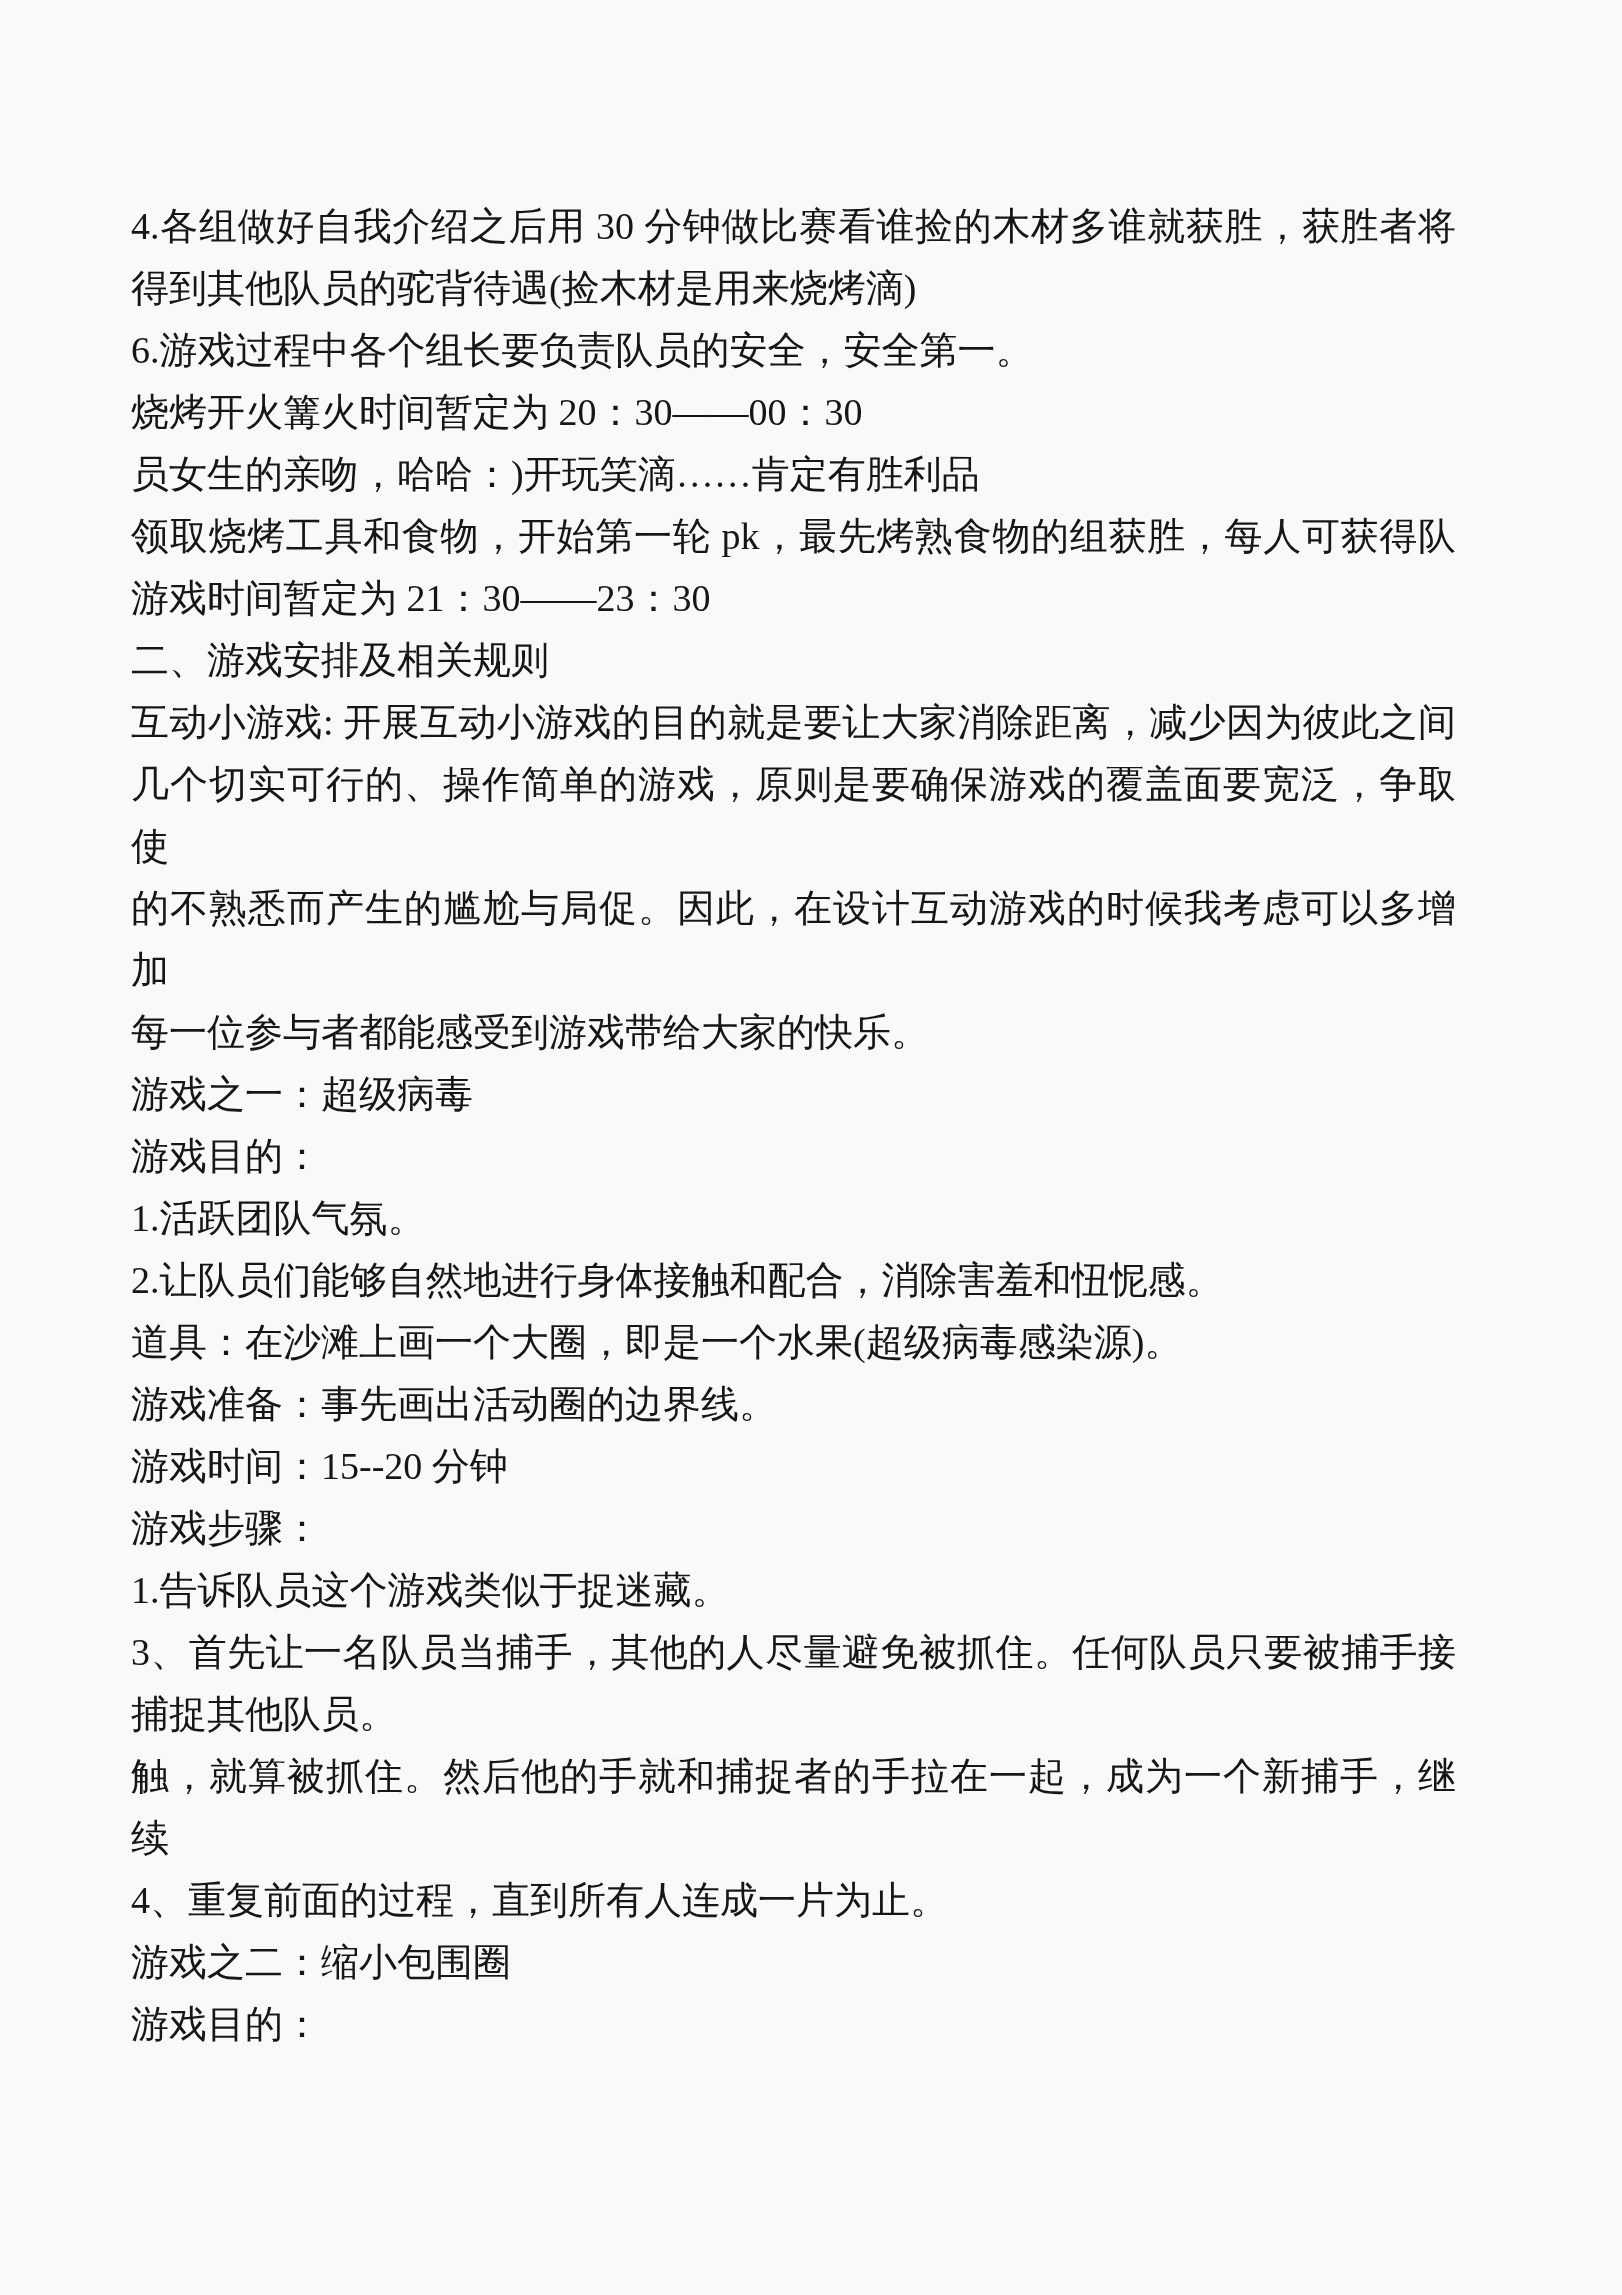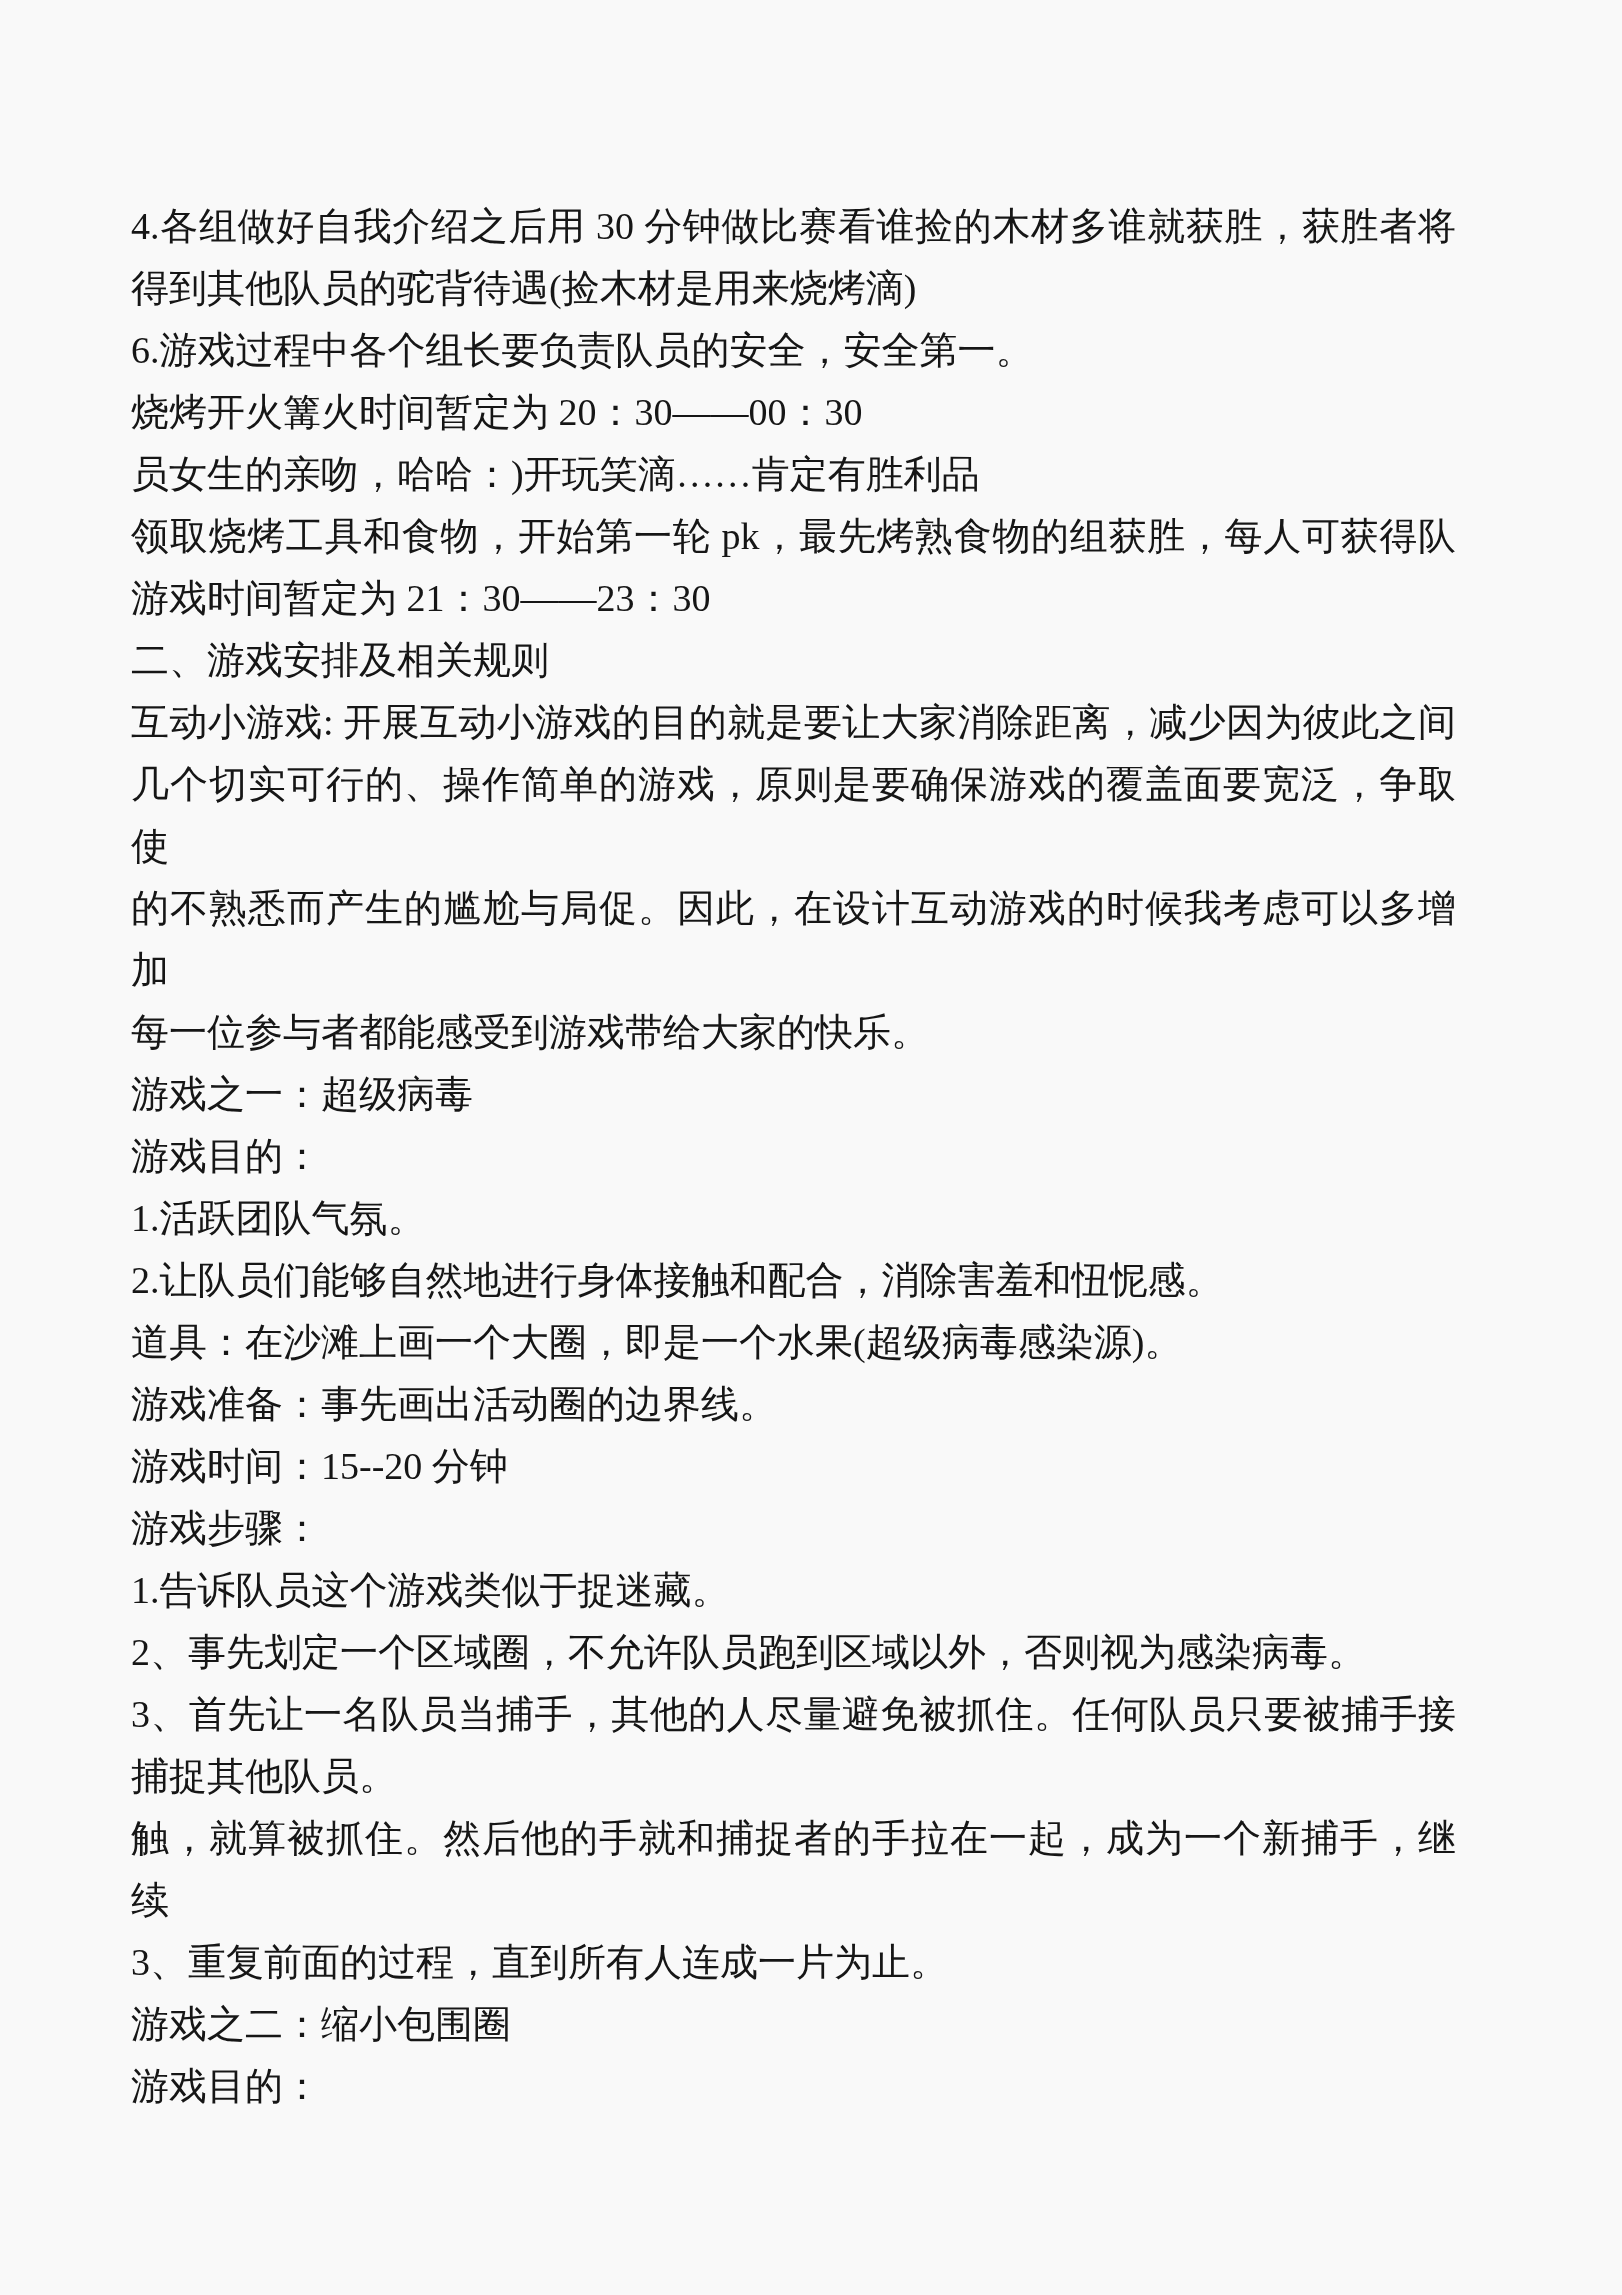--- a/index.html
+++ b/index.html
@@ -54,22 +54,21 @@
       <div class="line">每一位参与者都能感受到游戏带给大家的快乐。</div>
       <div class="line">游戏之一：超级病毒</div>
       <div class="line">游戏目的：</div>
       <div class="line">1.活跃团队气氛。</div>
       <div class="line">2.让队员们能够自然地进行身体接触和配合，消除害羞和忸怩感。</div>
       <div class="line">道具：在沙滩上画一个大圈，即是一个水果(超级病毒感染源)。</div>
       <div class="line">游戏准备：事先画出活动圈的边界线。</div>
       <div class="line">游戏时间：15--20 分钟</div>
       <div class="line">游戏步骤：</div>
       <div class="line">1.告诉队员这个游戏类似于捉迷藏。</div>
-      <div class="line">2、事先划定一个区域圈，不允许队员跑到区域以外，否则视为感染病毒。</div>
       <div class="line fill">3、首先让一名队员当捕手，其他的人尽量避免被抓住。任何队员只要被捕手接</div>
       <div class="line">捕捉其他队员。</div>
       <div class="line fill">触，就算被抓住。然后他的手就和捕捉者的手拉在一起，成为一个新捕手，继续</div>
-      <div class="line">3、重复前面的过程，直到所有人连成一片为止。</div>
+      <div class="line">4、重复前面的过程，直到所有人连成一片为止。</div>
       <div class="line">游戏之二：缩小包围圈</div>
       <div class="line">游戏目的：</div>
     </div>
 </div>
 
 
 </body></html>

